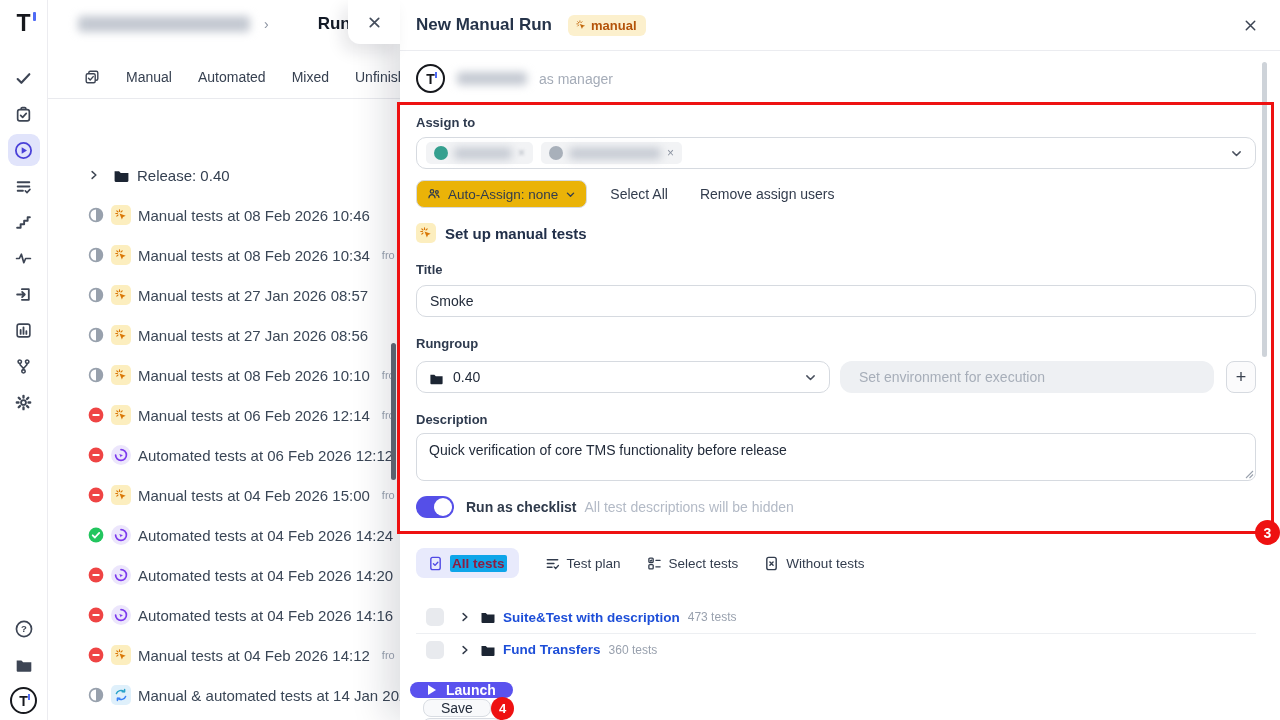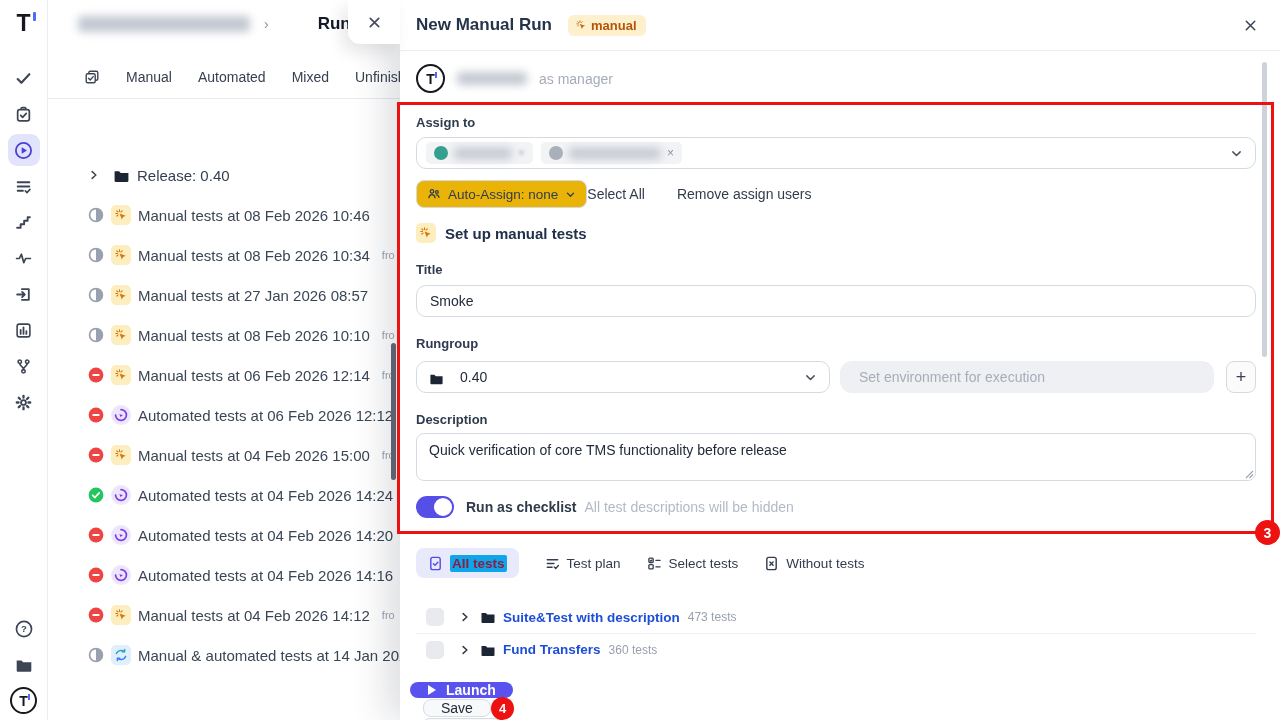--- a/index.html
+++ b/index.html
@@ -57,26 +57,26 @@
   .chip { height:22px; background:#f2f3f5; border-radius:5px; display:flex; align-items:center; padding:0 8px; gap:6px; }
   .chip-avatar { width:14px; height:14px; border-radius:50%; }
   .chip-name { height:11px; }
   .chip-x { color:#8b93a1; font-size:12px; line-height:1; cursor:pointer; }
   .chip-x.faded { filter:blur(1.5px); opacity:.7; }
   .assign-chevron { margin-left:auto; color:#49505e; }
 
   .assign-actions { position:absolute; left:16px; top:180px; height:28px; display:flex; align-items:center; }
   .autoassign-btn { height:28px; border:1px solid #d6dae0; border-radius:8px; background:#eab308; display:flex; align-items:center; gap:7px; padding:0 10px; font-size:13.5px; color:#323c4d; cursor:pointer; }
   .link-action { font-size:14px; color:#323c4d; cursor:pointer; }
-  .ml23 { } .ml32 { margin-left:32px; }
+  .ml23 { margin-left:23px; } .ml32 { margin-left:32px; }
 
   .setup-head { position:absolute; left:16px; top:223px; display:flex; align-items:center; gap:9px; font-size:15px; font-weight:bold; color:#22304a; }
   .text-input { position:absolute; left:16px; right:24px; top:285px; height:32px; border:1px solid #d6dae0; border-radius:10px; font-size:14px; color:#222b3a; padding:0 13px; font-family:"Liberation Sans",sans-serif; outline:none; }
 
-  .rungroup-select { position:absolute; left:16px; top:361px; width:414px; height:32px; border:1px solid #d6dae0; border-radius:10px; display:flex; align-items:center; padding:0 12px; gap:16px; font-size:14px; color:#222b3a; cursor:pointer; }
+  .rungroup-select { position:absolute; left:16px; top:361px; width:414px; height:32px; border:1px solid #d6dae0; border-radius:10px; display:flex; align-items:center; padding:0 12px; gap:9px; font-size:14px; color:#222b3a; cursor:pointer; }
   .rg-chevron { margin-left:auto; color:#49505e; }
   .env-input { position:absolute; left:440px; top:361px; width:374px; height:32px; background:#eef0f3; border:none; border-radius:12px; font-size:14px; padding:0 19px; color:#222b3a; font-family:"Liberation Sans",sans-serif; outline:none; }
   .env-input::placeholder { color:#a7aeb9; }
   .add-env-btn { position:absolute; left:826px; top:361px; width:30px; height:32px; border:1px solid #d6dae0; border-radius:8px; background:#fbfbfc; font-size:18px; color:#3a4250; display:flex; align-items:center; justify-content:center; cursor:pointer; }
 
   .desc-area { position:absolute; left:16px; right:24px; top:433px; height:48px; border:1px solid #d6dae0; border-radius:8px; font-size:14px; color:#222b3a; padding:8px 12px; resize:none; font-family:"Liberation Sans",sans-serif; outline:none; }
   .desc-grip { position:absolute; right:26px; top:470px; color:#9aa2ae; }
 
   .toggle-row { position:absolute; left:16px; top:496px; height:22px; display:flex; align-items:center; gap:12px; }
   .toggle { width:38px; height:22px; border-radius:11px; background:#554fe8; position:relative; cursor:pointer; flex:none; }
@@ -291,20 +291,38 @@
         <span>
           <svg width="20" height="20" viewBox="0 0 20 20">
             <rect width="20" height="20" rx="5" fill="#fceebf"></rect>
             <path d="M8.5 8.5l6.2 2.3-2.7 1.1-1.1 2.7z" fill="#d97706"></path>
             <g stroke="#d97706" stroke-width="1.1" stroke-linecap="round">
               <path d="M4.8 8.5h1.7M8.5 4.8v1.7M5.8 5.8L7 7M5.8 11.2L7 10M11.2 5.8L10 7"></path>
             </g>
           </svg>
         </span>
         <span class="run-label">Manual tests at 27 Jan 2026 08:57</span>
+      </div>
+      <div class="run-row">
+        <span>
+          <svg width="16" height="16" viewBox="0 0 16 16">
+            <circle cx="8" cy="8" r="6.4" fill="#fff" stroke="#98a1ad" stroke-width="1.7"></circle>
+            <path d="M8 1.6a6.4 6.4 0 0 1 0 12.8z" fill="#98a1ad"></path>
+          </svg>
+        </span>
+        <span>
+          <svg width="20" height="20" viewBox="0 0 20 20">
+            <rect width="20" height="20" rx="5" fill="#fceebf"></rect>
+            <path d="M8.5 8.5l6.2 2.3-2.7 1.1-1.1 2.7z" fill="#d97706"></path>
+            <g stroke="#d97706" stroke-width="1.1" stroke-linecap="round">
+              <path d="M4.8 8.5h1.7M8.5 4.8v1.7M5.8 5.8L7 7M5.8 11.2L7 10M11.2 5.8L10 7"></path>
+            </g>
+          </svg>
+        </span>
+        <span class="run-label">Manual tests at 27 Jan 2026 08:56</span>
       </div>
       <div class="run-row">
         <span>
           <svg width="16" height="16" viewBox="0 0 16 16">
             <circle cx="8" cy="8" r="6.4" fill="#fff" stroke="#98a1ad" stroke-width="1.7"></circle>
             <path d="M8 1.6a6.4 6.4 0 0 1 0 12.8z" fill="#98a1ad"></path>
           </svg>
         </span>
         <span>
           <svg width="20" height="20" viewBox="0 0 20 20">

